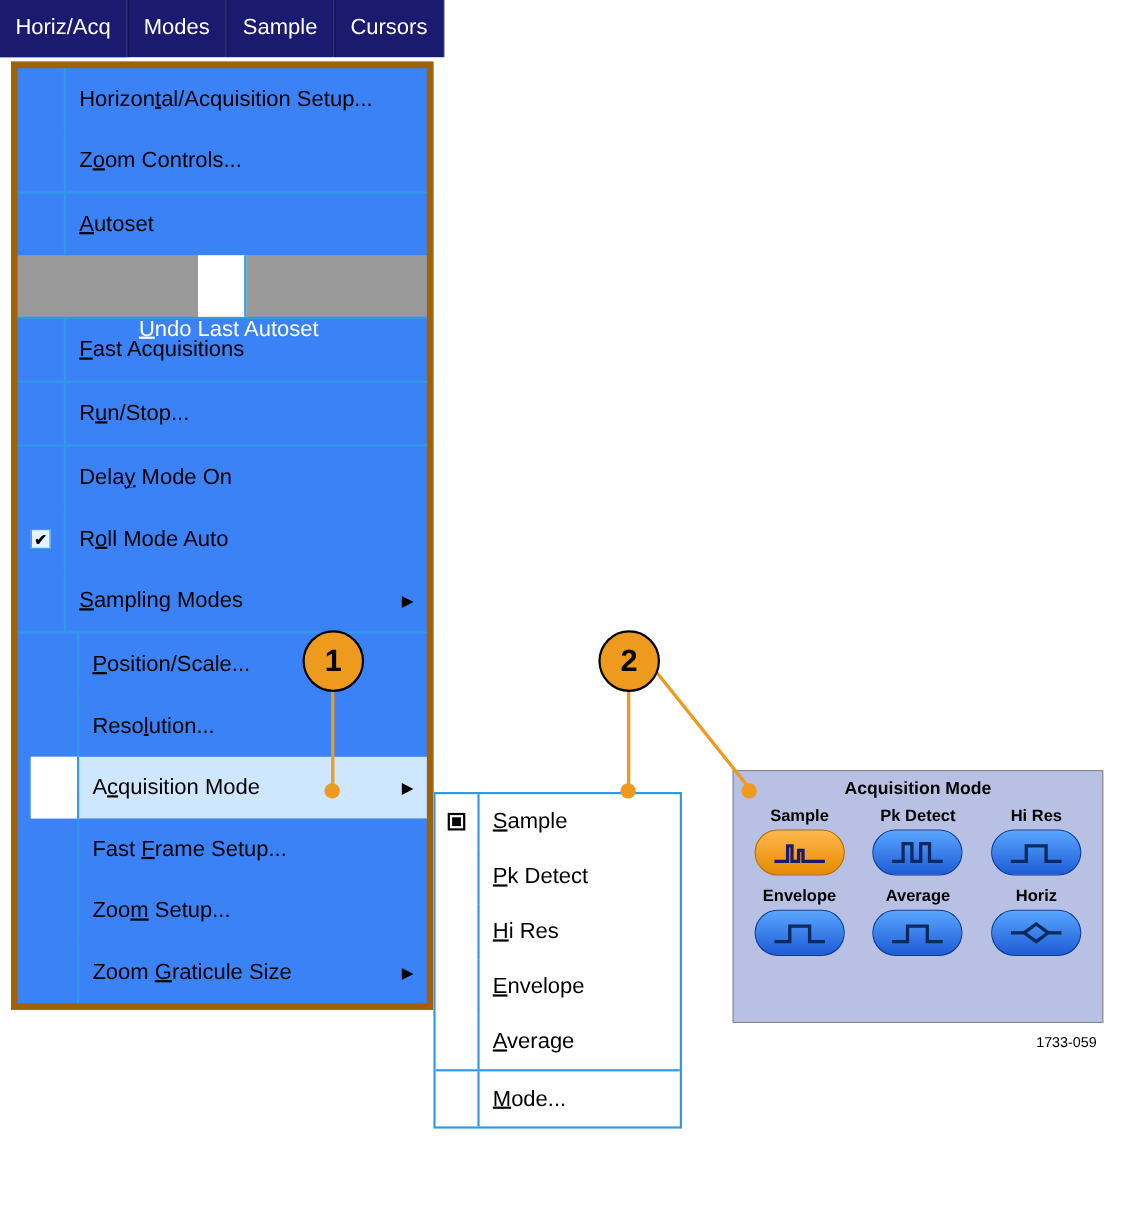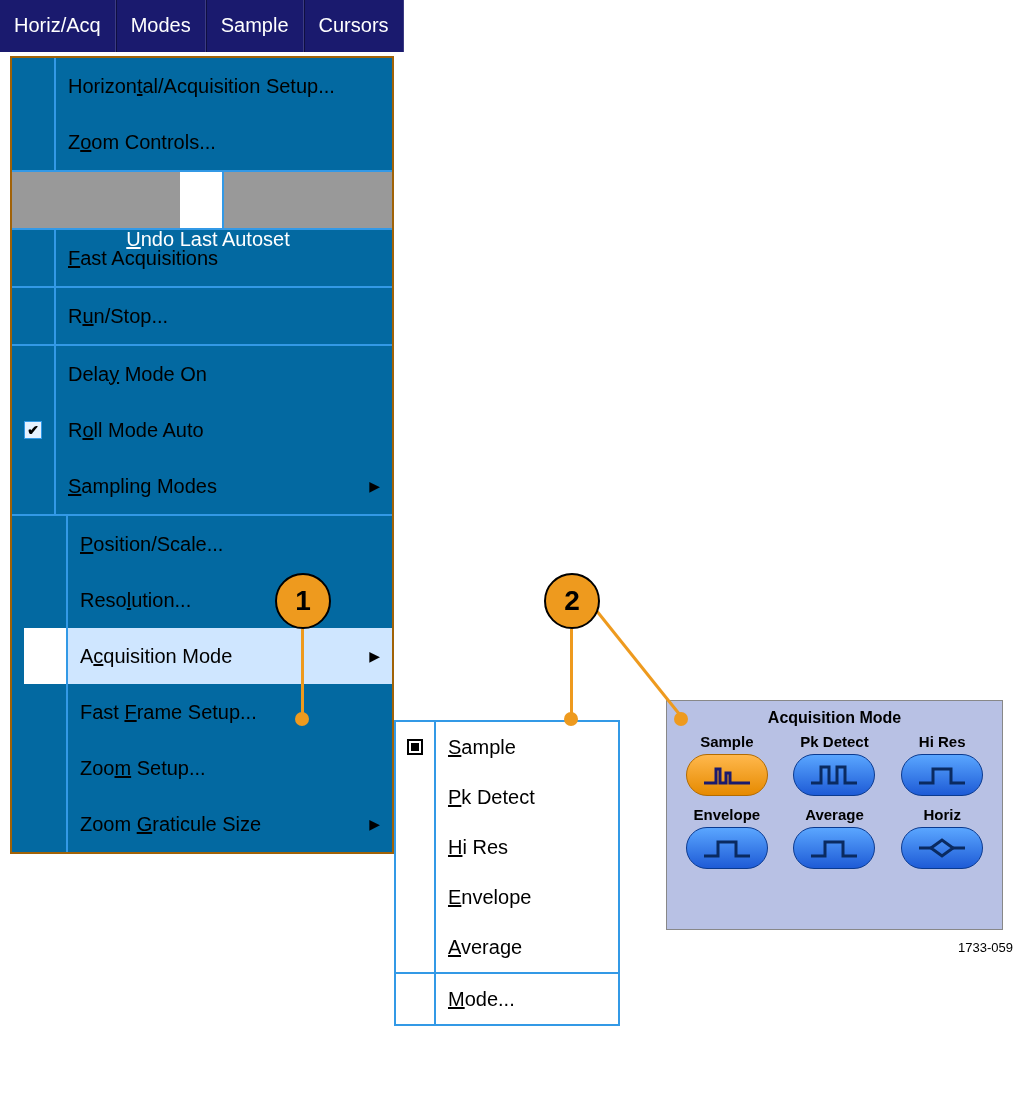--- a/index.html
+++ b/index.html
@@ -28,22 +28,22 @@
     border-left: 1px solid rgba(0,0,0,0.4);
     cursor: pointer;
   }
   .menubar-item:first-child { border-left: none; }
   .menubar-item.active { background: #1a1a6e; }
   
   .dropdown {
     position: absolute;
     left: 10px; top: 56px;
     width: 384px;
-    border: 2px solid #a16207;
-    background: #0369a1;
+    border: 6px solid #a16207;
+    background: #3b82f6;
   }
   .menu-group { border-bottom: 2px solid #3399e6; }
   .menu-group:last-child { border-bottom: none; padding-left: 12px; }
   .menu-row {
     display: flex;
     align-items: center;
     height: 56px;
     cursor: pointer;
     position: relative;
   }
@@ -191,20 +191,24 @@
       <div class="menu-checkcol"></div>
       <span class="menu-label">Horizon<span class="u">t</span>al/Acquisition Setup...</span>
     </div>
     <div class="menu-row">
       <div class="menu-checkcol"></div>
       <span class="menu-label">Z<span class="u">o</span>om Controls...</span>
     </div>
   </div>
 
   <div class="menu-group">
+    <div class="menu-row">
+      <div class="menu-checkcol"></div>
+      <span class="menu-label"><span class="u">A</span>utoset</span>
+    </div>
     <div class="menu-row disabled">
       <div class="menu-checkcol" style="background:#fff;"></div>
       <span class="menu-label"><span class="u">U</span>ndo Last Autoset</span>
     </div>
   </div>
 
   <div class="menu-group">
     <div class="menu-row">
       <div class="menu-checkcol"></div>
       <span class="menu-label"><span class="u">F</span>ast Acquisitions</span>
@@ -366,13 +370,13 @@
     <span>2</span>
   </div>
 <div class="callout-line" style="left:570px; top:629px; width:3px; height:86px;"></div>
 <div class="callout-dot" style="left:564px; top:712px;"></div>
 
 <svg style="position:absolute; left:572px; top:600px; width:120px; height:130px; z-index:40;">
   <line x1="24" y1="10" x2="108" y2="115" stroke="#ee9a1e" stroke-width="3"></line>
 </svg>
 <div class="callout-dot" style="left:674px; top:712px;"></div>
 
-<div class="figref" style="left:942px; top:940px;margin-left:16px;">1733-059</div>
+<div class="figref" style="left:942px; top:940px;">1733-059</div>
 
 </body></html>

